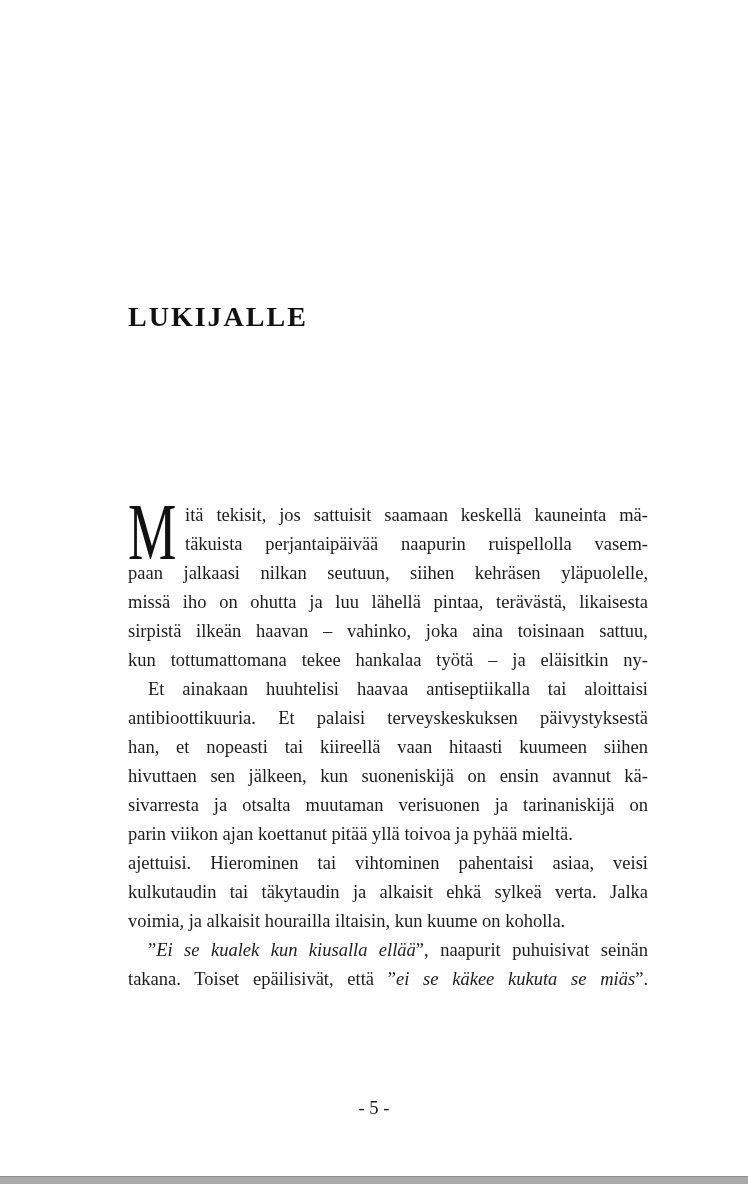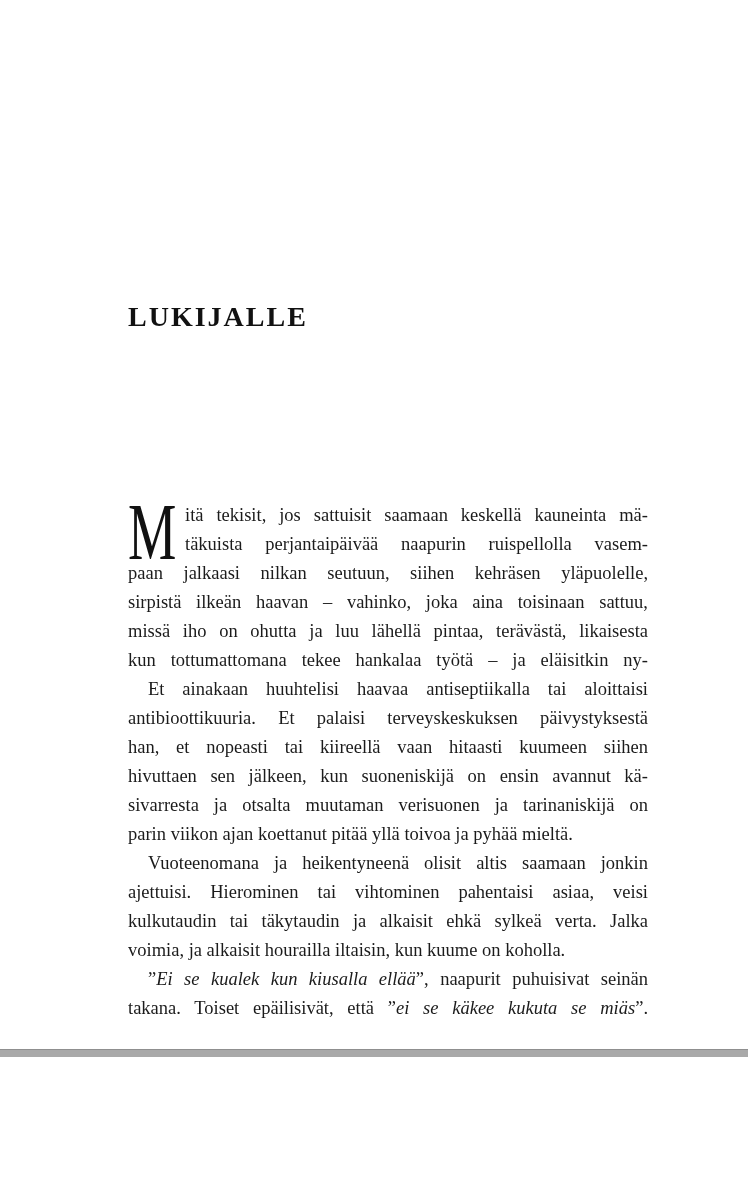--- a/index.html
+++ b/index.html
@@ -3,21 +3,21 @@
 <meta charset="utf-8">
 <style>
   html, body {
     margin: 0;
     padding: 0;
     background: #ffffff;
   }
   .page {
     position: relative;
     width: 748px;
-    height: 1057px;
+    height: 1184px;
     background: #ffffff;
     overflow: hidden;
     font-family: "Liberation Serif", serif;
     color: #1b1b1b;
   }
   .chapter-title {
     position: absolute;
     left: 128px;
     top: 282px;
     font-family: "Liberation Serif", serif;
@@ -83,34 +83,33 @@
 
 <div class="page" style="color: rgb(27, 27, 27); background: rgb(255, 255, 255);">
 
   <h1 class="chapter-title">LUKIJALLE</h1>
 
   <div class="body-text">
       <div class="paragraph">
         <div class="line"><span class="dropcap">M</span><span>itä tekisit, jos sattuisit saamaan keskellä kauneinta mä-</span></div>
         <div class="line"><span>täkuista perjantaipäivää naapurin ruispellolla vasem-</span></div>
         <div class="line"><span>paan jalkaasi nilkan seutuun, siihen kehräsen yläpuolelle,</span></div>
+        <div class="line"><span>missä iho on ohutta ja luu lähellä pintaa, terävästä, likaisesta</span></div>
         <div class="line"><span>sirpistä ilkeän haavan – vahinko, joka aina toisinaan sattuu,</span></div>
-        <div class="line"><span>missä iho on ohutta ja luu lähellä pintaa, terävästä, likaisesta</span></div>
         <div class="line"><span>kun tottumattomana tekee hankalaa työtä – ja eläisitkin ny-</span></div>
       </div>
       <div class="paragraph">
         <div class="line indent"><span>Et ainakaan huuhtelisi haavaa antiseptiikalla tai aloittaisi</span></div>
         <div class="line"><span>antibioottikuuria. Et palaisi terveyskeskuksen päivystyksestä</span></div>
         <div class="line"><span>han, et nopeasti tai kiireellä vaan hitaasti kuumeen siihen</span></div>
         <div class="line"><span>hivuttaen sen jälkeen, kun suoneniskijä on ensin avannut kä-</span></div>
         <div class="line"><span>sivarresta ja otsalta muutaman verisuonen ja tarinaniskijä on</span></div>
         <div class="line lastline"><span>parin viikon ajan koettanut pitää yllä toivoa ja pyhää mieltä.</span></div>
       </div>
       <div class="paragraph">
-        <div class="line indent"><span>Vuoteenomana ja heikentyneenä olisit altis saamaan jonkin</span></div>
         <div class="line"><span>ajettuisi. Hierominen tai vihtominen pahentaisi asiaa, veisi</span></div>
         <div class="line"><span>kulkutaudin tai täkytaudin ja alkaisit ehkä sylkeä verta. Jalka</span></div>
         <div class="line lastline"><span>voimia, ja alkaisit hourailla iltaisin, kun kuume on koholla.</span></div>
       </div>
       <div class="paragraph">
         <div class="line indent"><span>”</span><em>Ei se kualek kun kiusalla ellää</em><span>”, naapurit puhuisivat seinän</span></div>
         <div class="line"><span>takana. Toiset epäilisivät, että ”</span><em>ei se käkee kukuta se miäs</em><span>”.</span></div>
       </div>
     </div>
 

